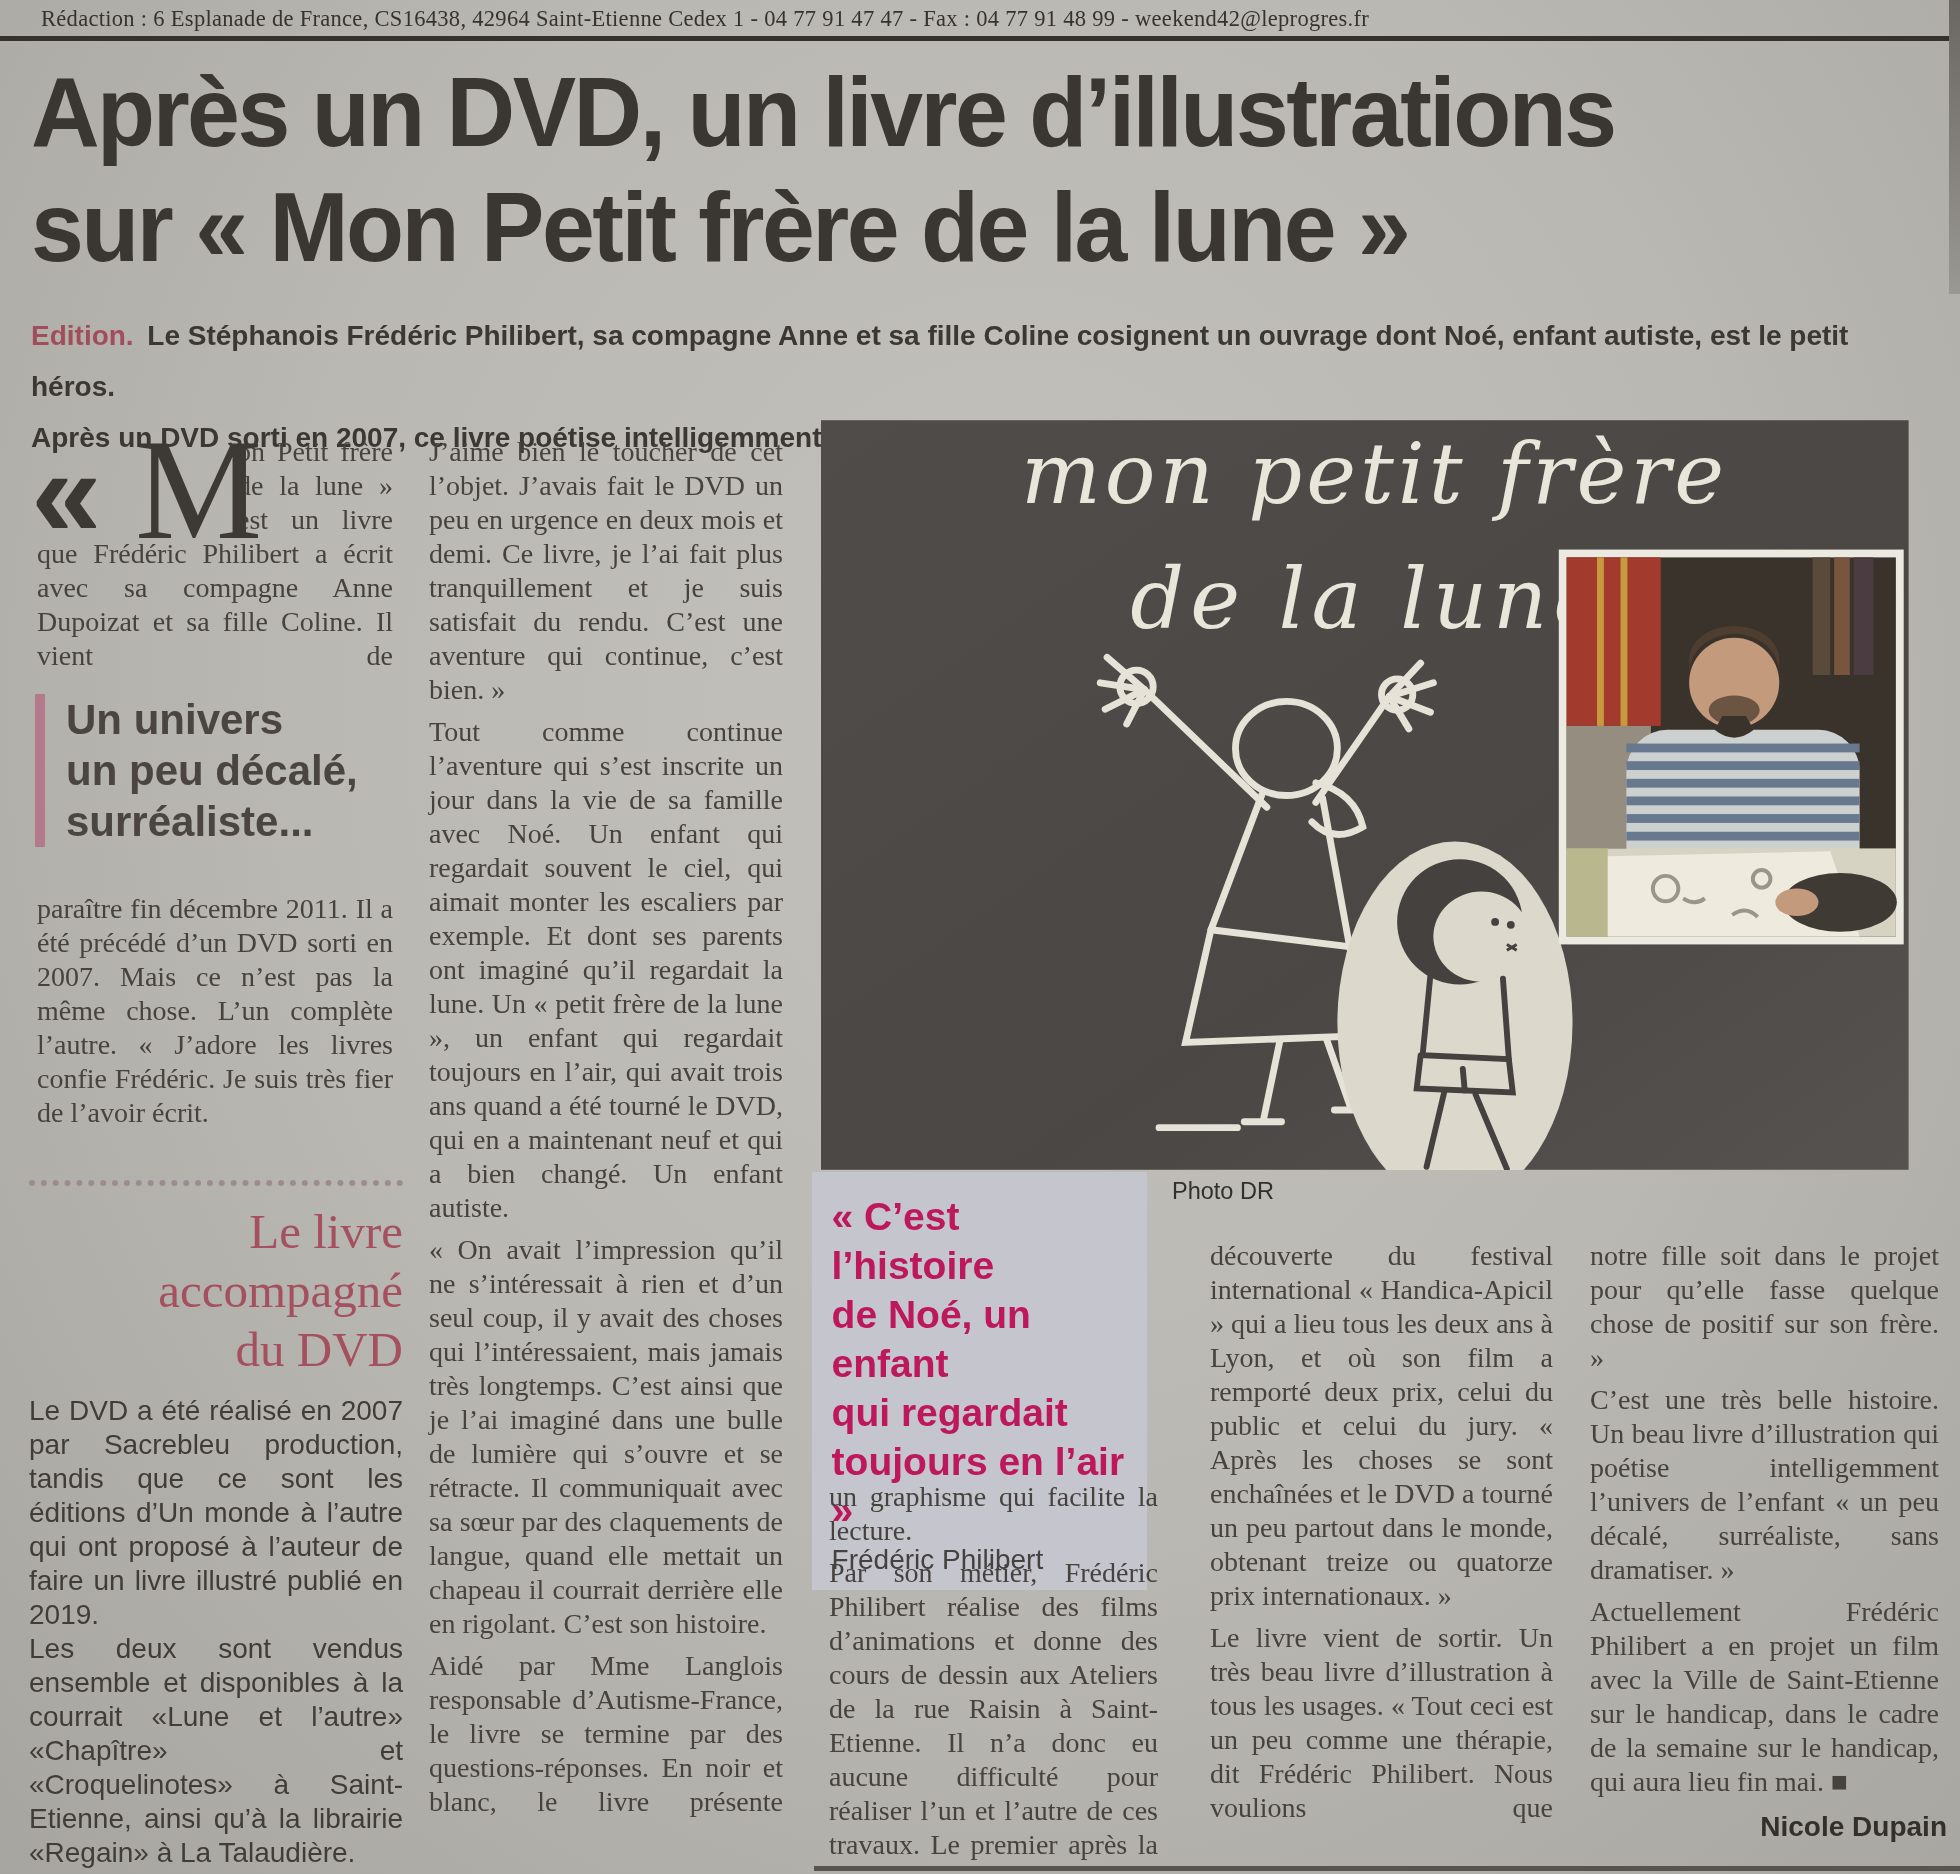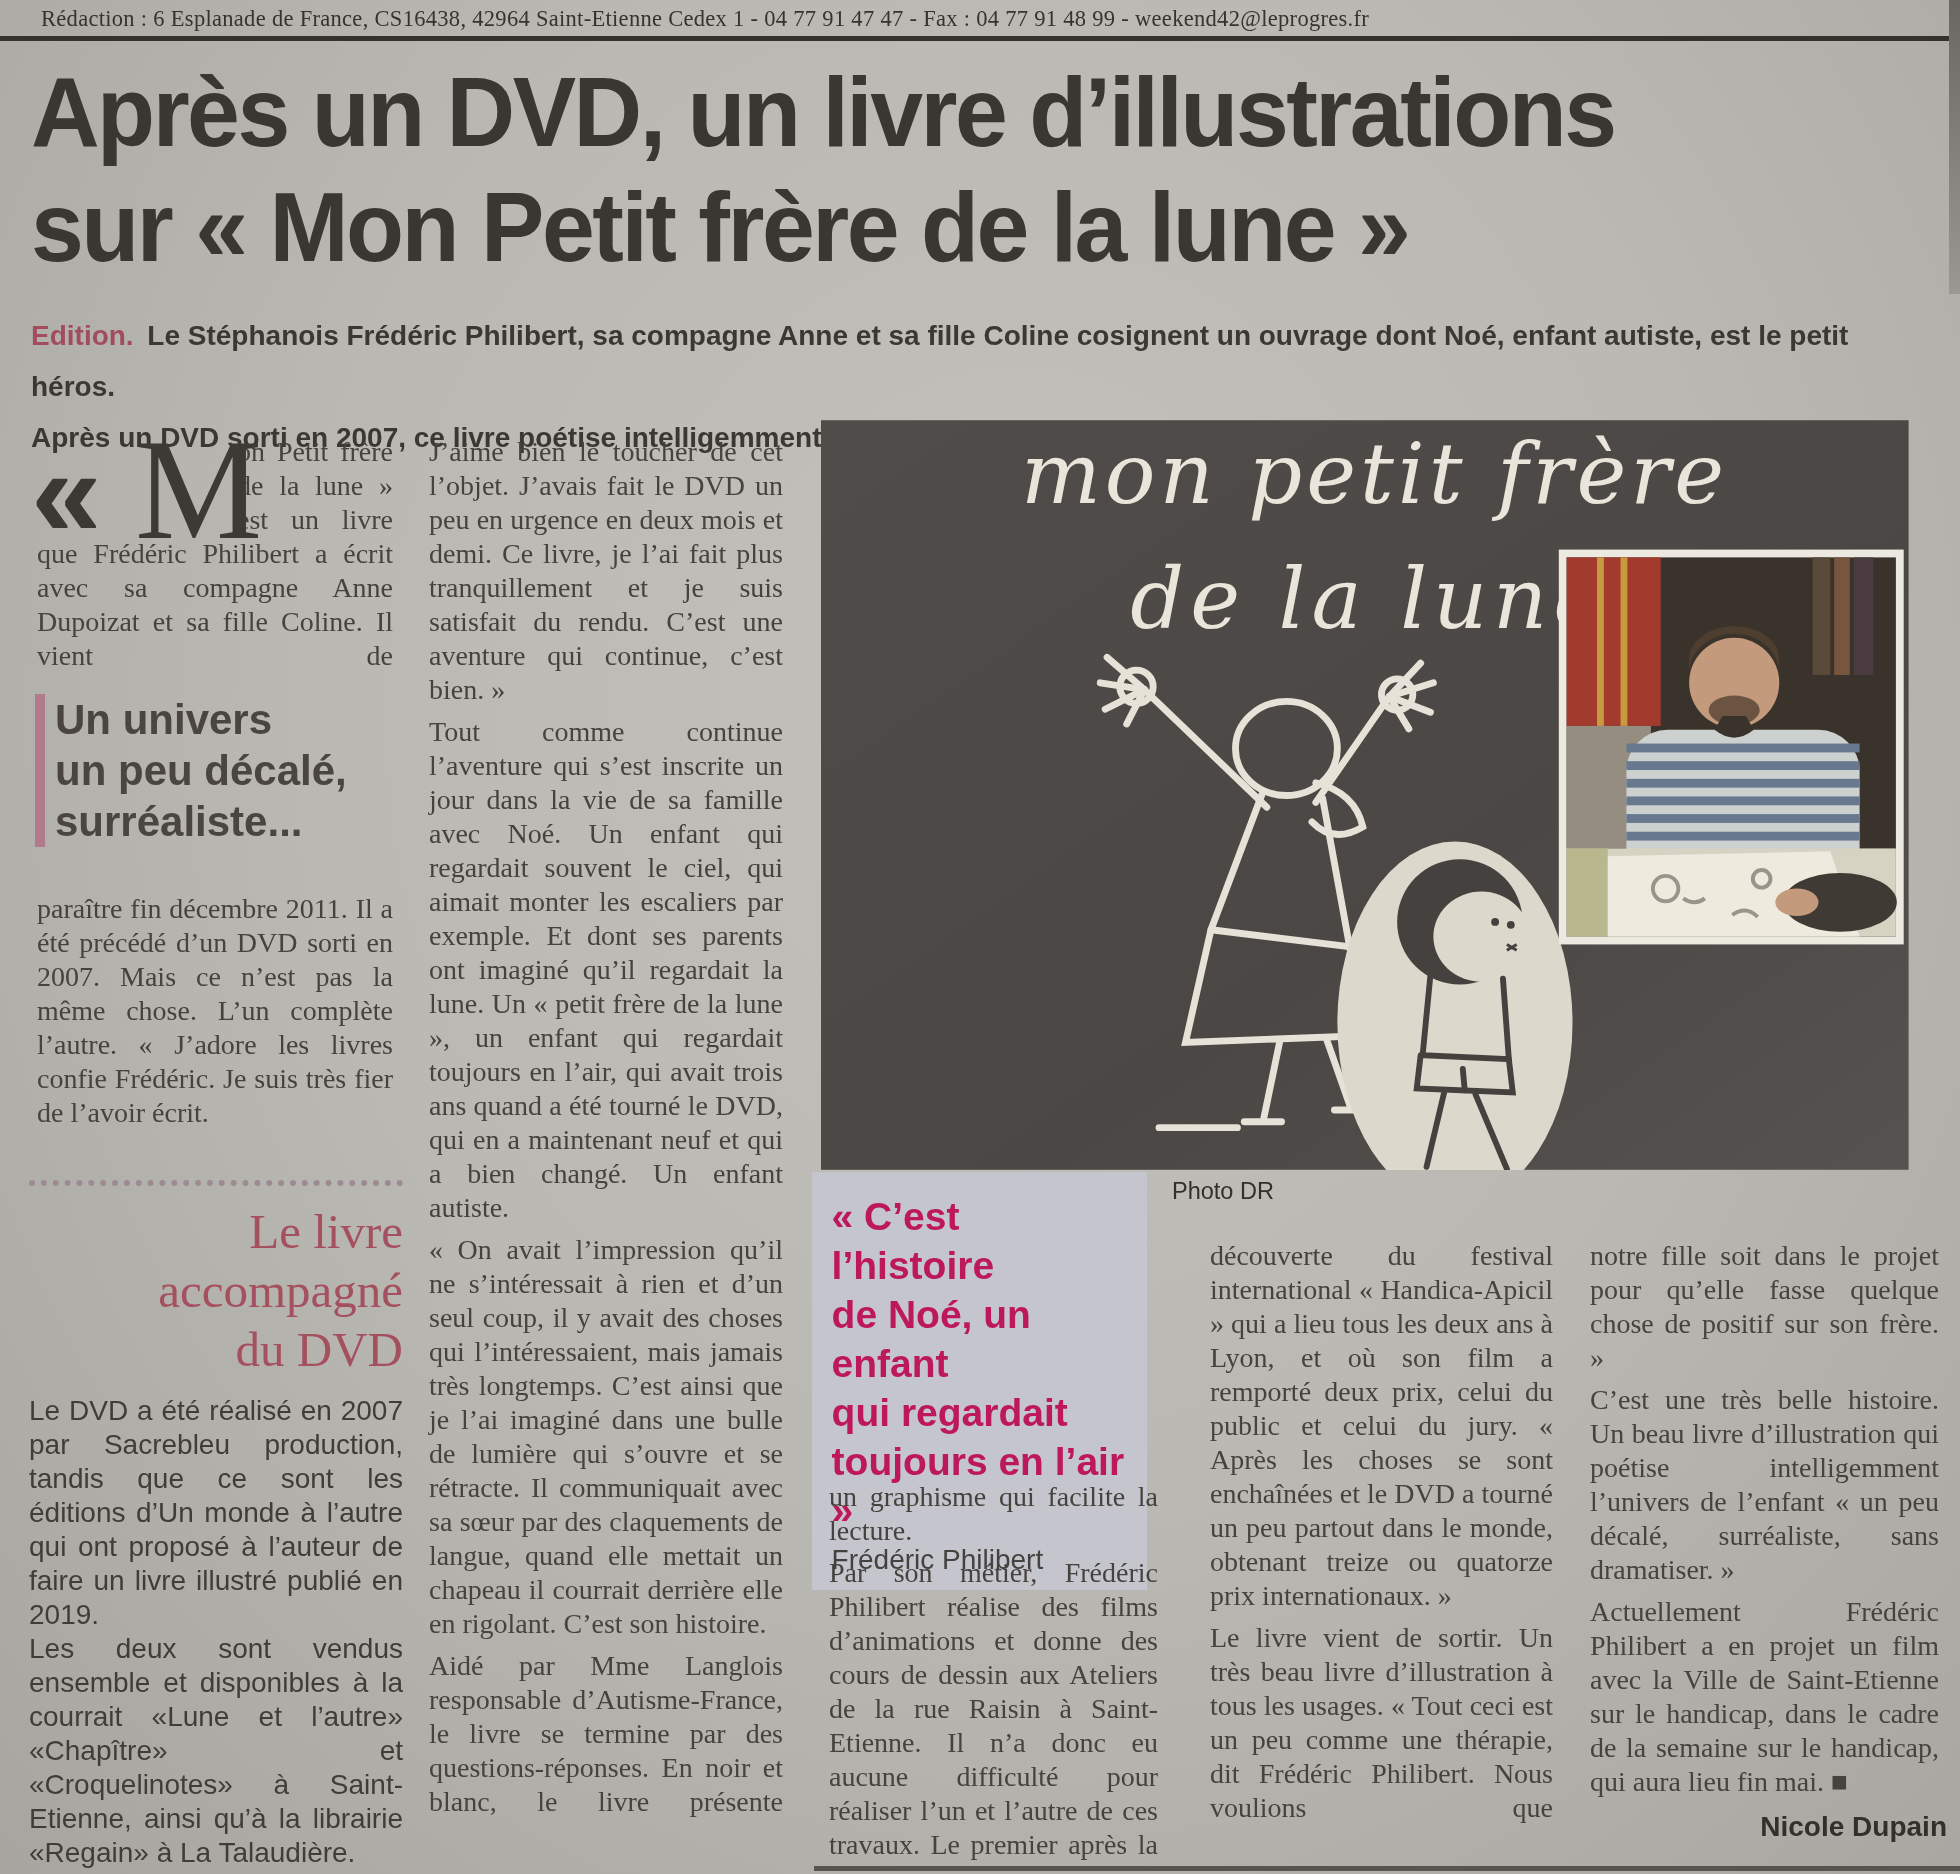--- a/index.html
+++ b/index.html
@@ -30,21 +30,21 @@
 
   
   .dropbox{float:left;width:208px;height:104px;position:relative;}
   .openquote{position:absolute;left:2px;top:27.4px;font-size:127px;line-height:78px;
     font-family:"Liberation Sans",sans-serif;font-weight:bold;color:#3c3833;}
   .bigM{position:absolute;left:106px;top:-7.8px;font-size:143px;line-height:143px;color:#3d3934;}
 
   
   .subhead{font-family:"Liberation Sans",sans-serif;font-weight:bold;
     font-size:42px;line-height:51px;color:#4a4540;white-space:pre-line;
-    border-left:10.8px solid #b27a8a;padding-left:10px;}
+    border-left:10.8px solid #b27a8a;padding-left:21px;}
 
   .dotted{border-top:6.9px dotted #9d8b94;width:374px;height:0;}
 
   .sidetitle{font-weight:normal;font-size:49px;line-height:59px;color:#a5505f;white-space:pre-line;text-align:right;}
   .sidebar{font-family:"Liberation Sans",sans-serif;font-size:28px;line-height:34px;
     text-align:justify;color:#403d39;}
   .sidebar p{margin:0;}
 
   
   .pullquote{background:#c5c5ce;padding:19.6px 15.7px 13.7px 19.6px;}

